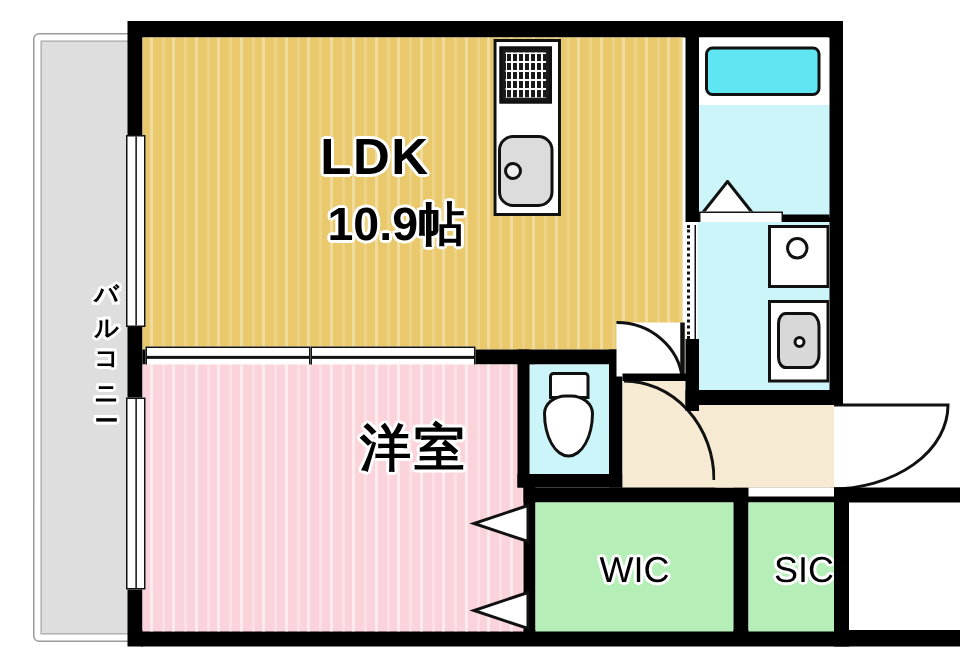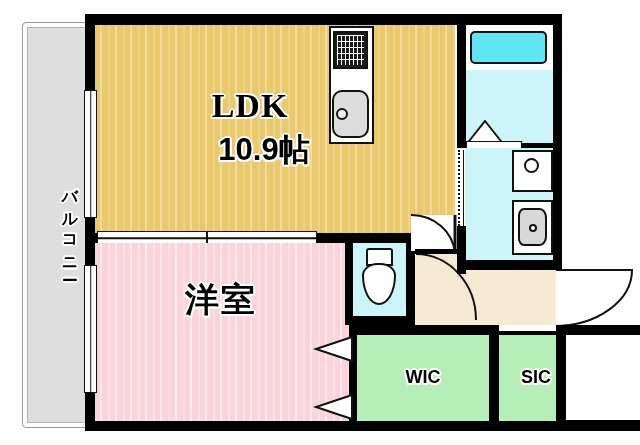--- a/index.html
+++ b/index.html
@@ -148,21 +148,21 @@
     text-align: center;
     line-height: 1.05;
     white-space: nowrap;
     text-shadow:
       2px 0 #fff, -2px 0 #fff, 0 2px #fff, 0 -2px #fff,
       1.5px 1.5px #fff, -1.5px 1.5px #fff, 1.5px -1.5px #fff, -1.5px -1.5px #fff;
   }
   .label-ldk { font-size: 34px; letter-spacing: 1px; }
   .label-area { font-size: 31px; }
   .label-room { font-size: 34px; letter-spacing: 2px; }
-  .label-small { font-size: 18px; font-weight: bold; text-align: center; }
+  .label-small { font-size: 24px; font-weight: normal; text-align: center; }
   .label-genkan { font-size: 20px; letter-spacing: 1px; }
   .label-vert {
     writing-mode: vertical-rl;
     text-orientation: upright;
     font-size: 16px;
     letter-spacing: 5px;
     font-weight: bold;
   }
   .balcony-outline {
     border: 1.5px solid #9a9a9a;
@@ -192,29 +192,29 @@
 
   <div class="abs counter" style="left:329px; top:26px; width:45px; height:118px;"></div>
 
   <div class="abs stove" style="left:333px; top:31px; width:35px; height:38px;">
     <div class="stove-grid"></div>
   </div>
 
   <div class="abs sink-basin" style="left:332px; top:90px; width:37px; height:48px;"></div>
   <div class="abs" style="left:336px; top:108px; width:12px; height:12px; border:2px solid #111; border-radius:50%; background:#eee;"></div>
 
-  <div class="abs label label-ldk" style="left:180px; top:88px; width:140px;font-family:Liberation Serif, serif;">LDK</div>
+  <div class="abs label label-ldk" style="left:180px; top:88px; width:140px;">LDK</div>
   <div class="abs label label-area" style="left:160px; top:134px; width:208px;">10.9帖</div>
 
   <div class="abs wall" style="left:95px; top:233px; width:360px; height:10px;"></div>
   <div class="abs window-sash window-sash-h" style="left:97px; top:231px; width:110px; height:14px;"></div>
   <div class="abs window-sash window-sash-h" style="left:207px; top:231px; width:110px; height:14px;"></div>
 
   <div class="abs floor-washitsu" style="left:95px; top:243px; width:254px; height:178px;"></div>
-  <div class="abs label label-room" style="left:141px; top:282px; width:160px;">洋室</div>
+  <div class="abs label label-room" style="left:152px; top:282px; width:160px;text-align:right;">洋室</div>
 
   <div class="abs wall" style="left:349px; top:243px; width:8px; height:178px;"></div>
 
   <svg class="abs chev" style="left:311px; top:336px; width:42px; height:26px;" viewBox="0 0 42 26">
     <polygon points="41,1 5,13 41,25" fill="#ffffff" stroke="#111" stroke-width="2"></polygon>
   </svg>
   <svg class="abs chev" style="left:311px; top:394px; width:42px; height:26px;" viewBox="0 0 42 26">
     <polygon points="41,1 5,13 41,25" fill="#ffffff" stroke="#111" stroke-width="2"></polygon>
   </svg>
 

